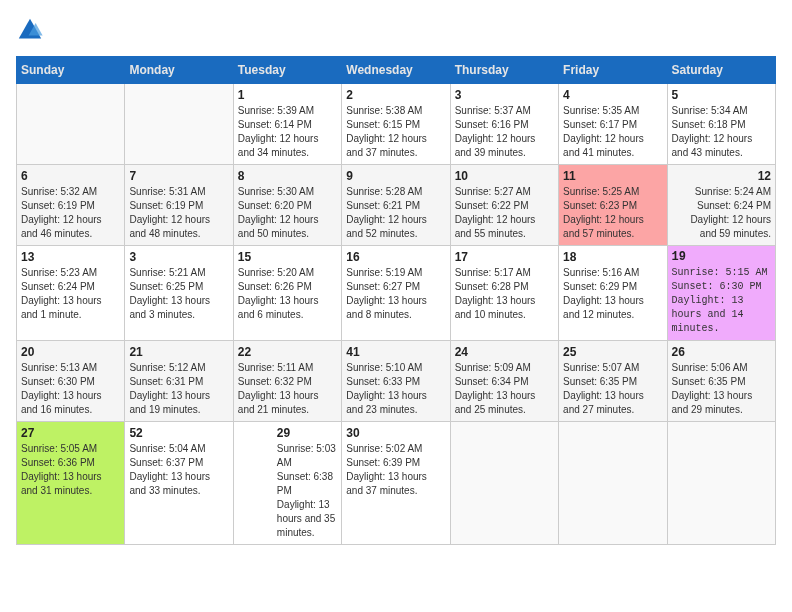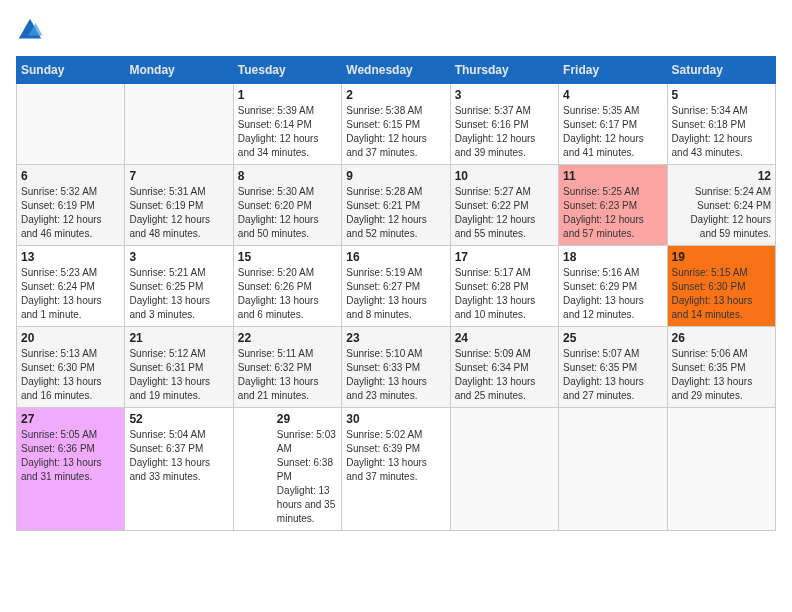--- a/index.html
+++ b/index.html
@@ -195,57 +195,57 @@
           <div class="day-info">Sunrise: 5:19 AM<br>Sunset: 6:27 PM<br>Daylight: 13 hours and 8 minutes.</div>
         </td>
         <td style="background: rgb(255, 255, 255);">
           <div class="day-number">17</div>
           <div class="day-info">Sunrise: 5:17 AM<br>Sunset: 6:28 PM<br>Daylight: 13 hours and 10 minutes.</div>
         </td>
         <td style="background: rgb(255, 255, 255);">
           <div class="day-number">18</div>
           <div class="day-info">Sunrise: 5:16 AM<br>Sunset: 6:29 PM<br>Daylight: 13 hours and 12 minutes.</div>
         </td>
-        <td style="background: #f97316;">
+        <td style="background: #f0abfc; font-family: Liberation Mono, monospace;">
           <div class="day-number">19</div>
           <div class="day-info">Sunrise: 5:15 AM<br>Sunset: 6:30 PM<br>Daylight: 13 hours and 14 minutes.</div>
         </td>
       </tr>
       <tr>
         <td style="background: rgb(245, 245, 245);">
           <div class="day-number">20</div>
           <div class="day-info">Sunrise: 5:13 AM<br>Sunset: 6:30 PM<br>Daylight: 13 hours and 16 minutes.</div>
         </td>
         <td style="background: rgb(245, 245, 245);">
           <div class="day-number">21</div>
           <div class="day-info">Sunrise: 5:12 AM<br>Sunset: 6:31 PM<br>Daylight: 13 hours and 19 minutes.</div>
         </td>
         <td style="background: rgb(245, 245, 245); margin-top: 44px;">
           <div class="day-number">22</div>
           <div class="day-info">Sunrise: 5:11 AM<br>Sunset: 6:32 PM<br>Daylight: 13 hours and 21 minutes.</div>
         </td>
         <td style="background: rgb(245, 245, 245);">
-          <div class="day-number">23</div>
+          <div class="day-number">41</div>
           <div class="day-info">Sunrise: 5:10 AM<br>Sunset: 6:33 PM<br>Daylight: 13 hours and 23 minutes.</div>
         </td>
         <td style="background: rgb(245, 245, 245);">
           <div class="day-number">24</div>
           <div class="day-info">Sunrise: 5:09 AM<br>Sunset: 6:34 PM<br>Daylight: 13 hours and 25 minutes.</div>
         </td>
         <td style="background: rgb(245, 245, 245);">
           <div class="day-number">25</div>
           <div class="day-info">Sunrise: 5:07 AM<br>Sunset: 6:35 PM<br>Daylight: 13 hours and 27 minutes.</div>
         </td>
         <td style="background: rgb(245, 245, 245);">
           <div class="day-number">26</div>
           <div class="day-info">Sunrise: 5:06 AM<br>Sunset: 6:35 PM<br>Daylight: 13 hours and 29 minutes.</div>
         </td>
       </tr>
       <tr>
-        <td style="background: #f0abfc;">
+        <td style="background: #bef264;">
           <div class="day-number">27</div>
           <div class="day-info">Sunrise: 5:05 AM<br>Sunset: 6:36 PM<br>Daylight: 13 hours and 31 minutes.</div>
         </td>
         <td style="background: rgb(255, 255, 255);">
           <div class="day-number">52</div>
           <div class="day-info">Sunrise: 5:04 AM<br>Sunset: 6:37 PM<br>Daylight: 13 hours and 33 minutes.</div>
         </td>
         <td style="background: rgb(255, 255, 255); padding-left: 43px;">
           <div class="day-number">29</div>
           <div class="day-info">Sunrise: 5:03 AM<br>Sunset: 6:38 PM<br>Daylight: 13 hours and 35 minutes.</div>

